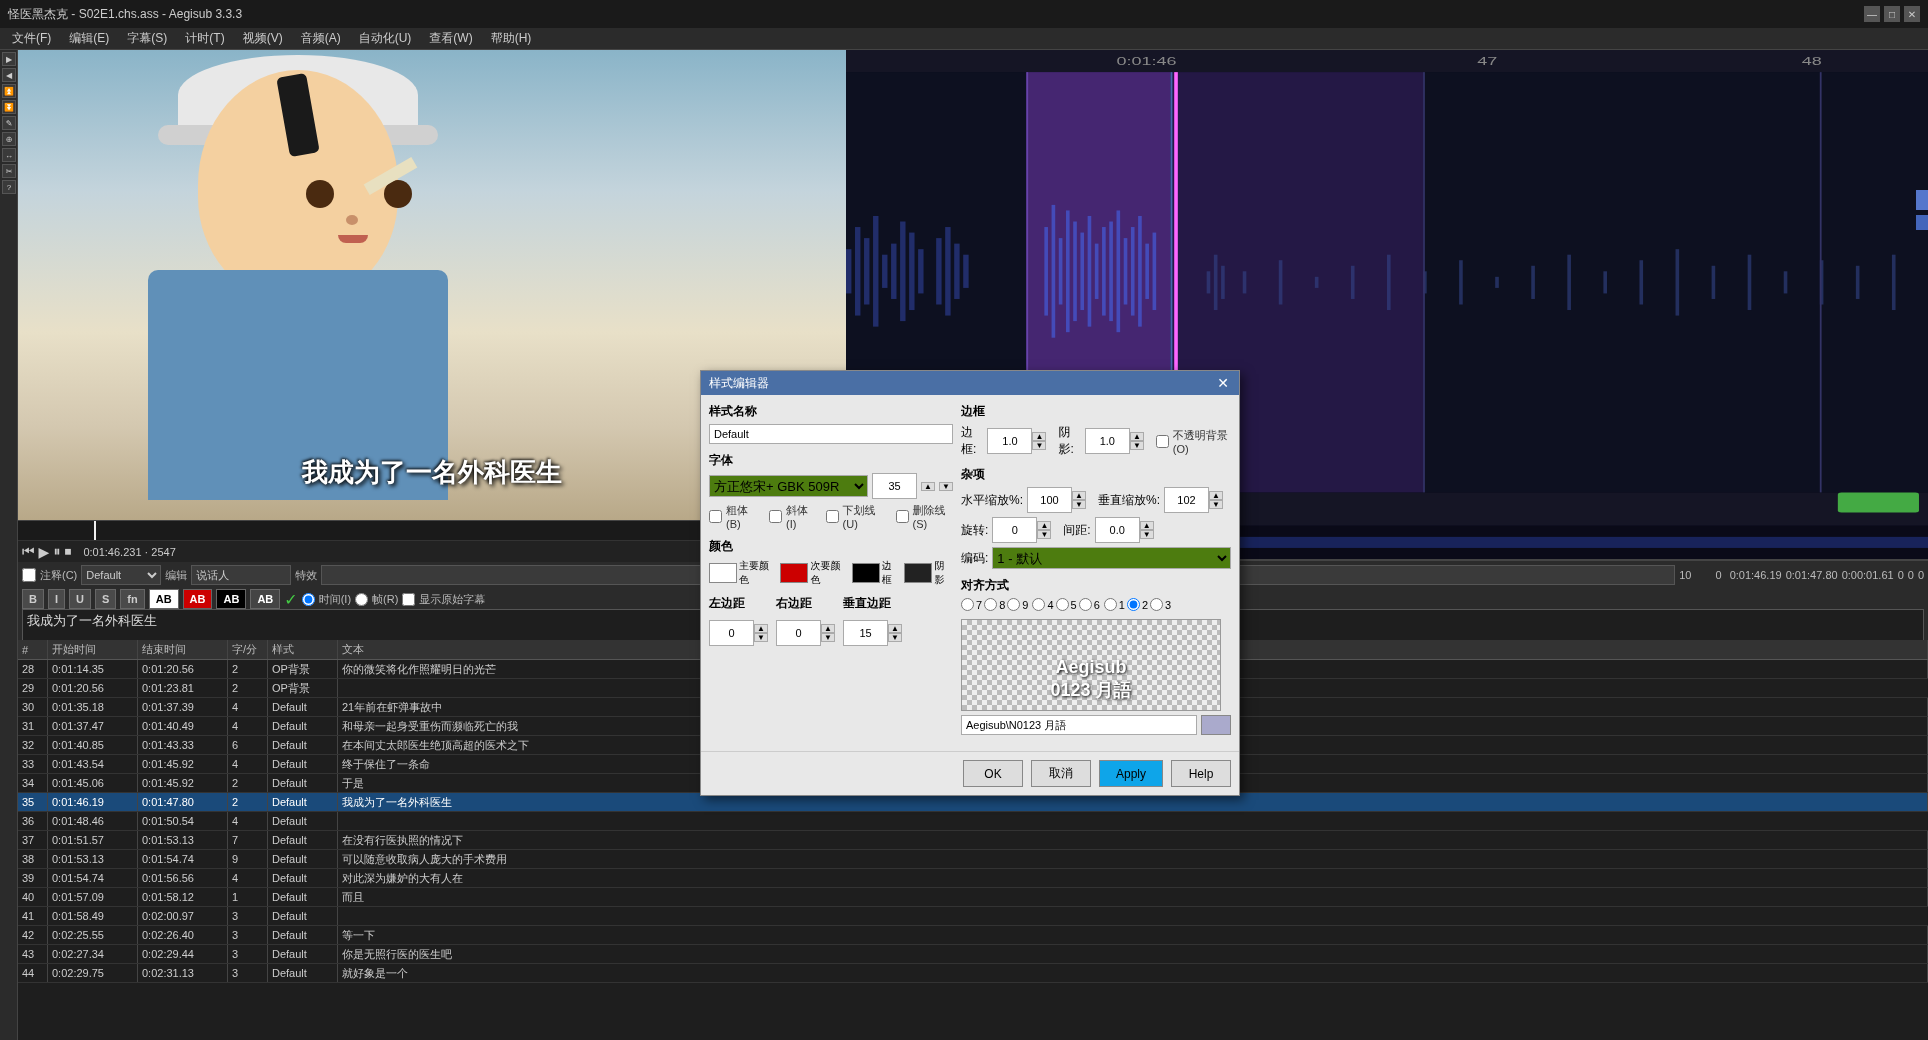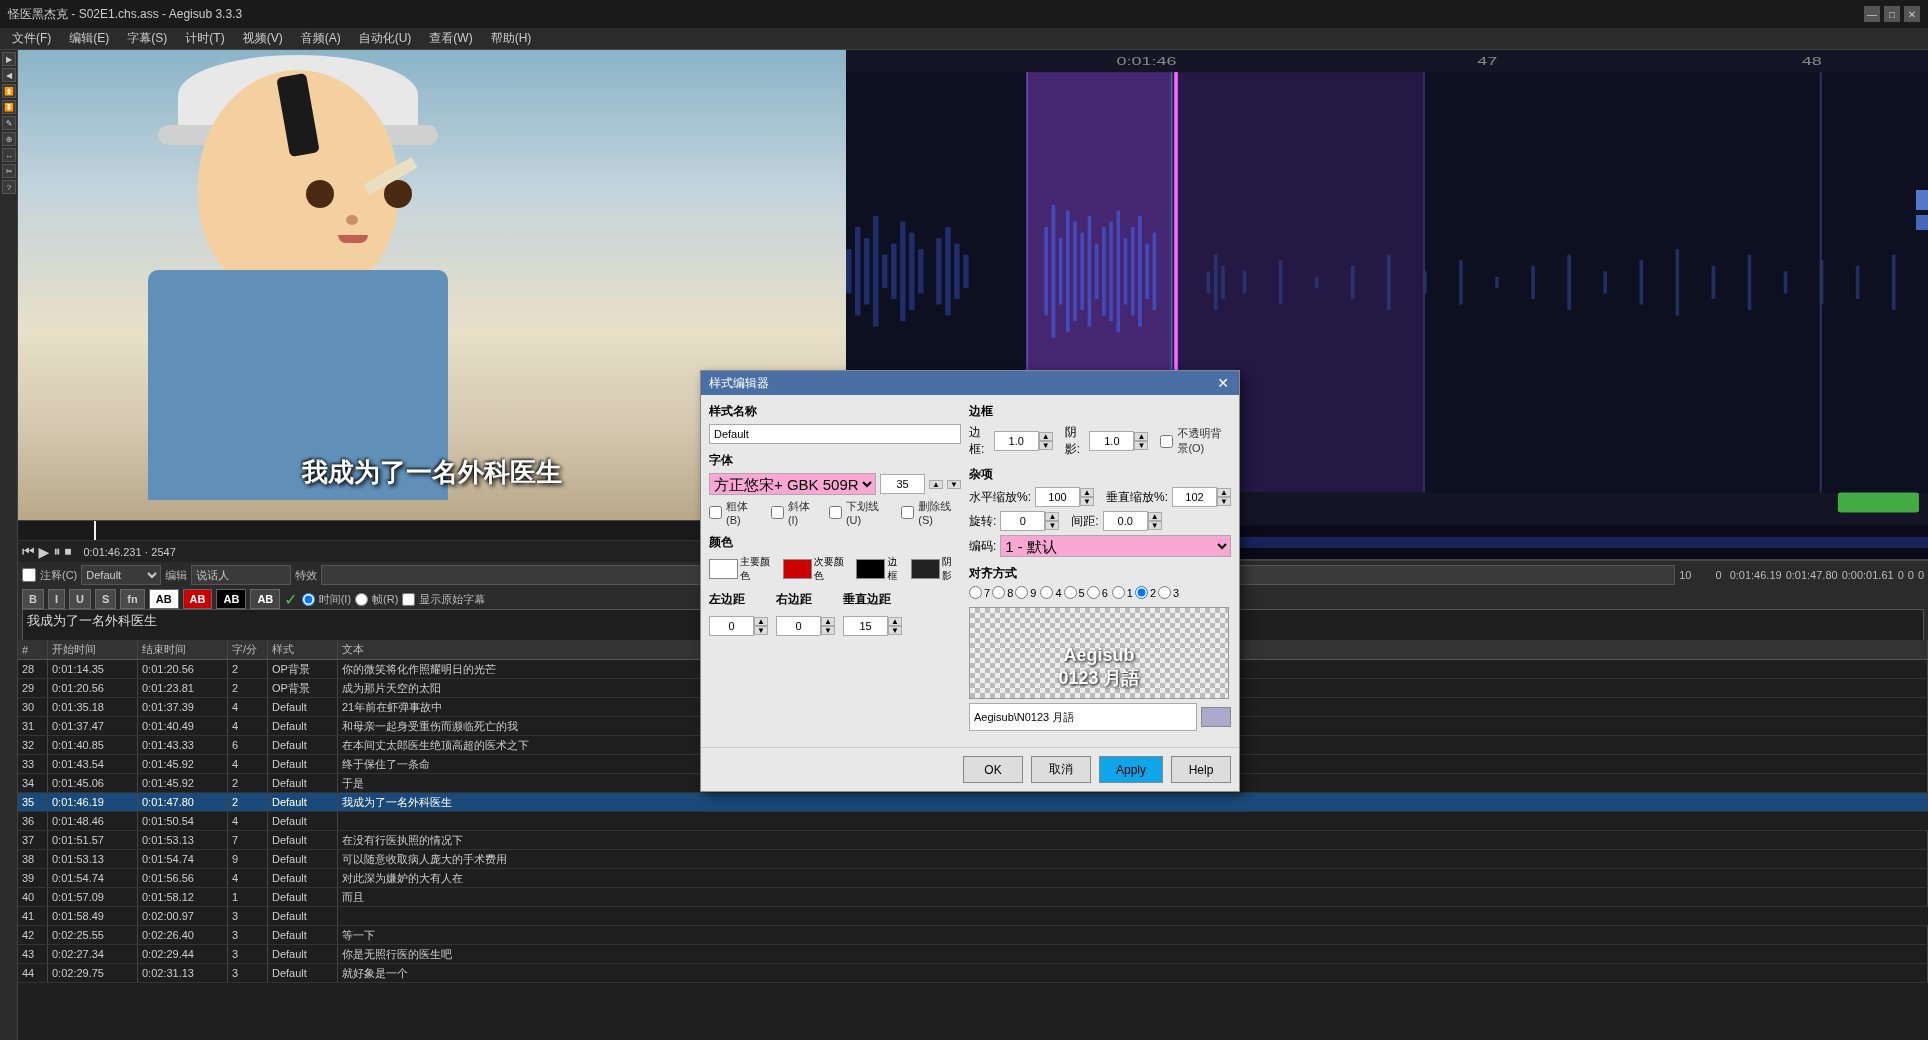--- a/index.html
+++ b/index.html
@@ -385,33 +385,33 @@
       background: white;
       border: 1px solid #aaa;
       height: 20px;
       font-size: 11px;
       padding: 0 4px;
     }
     .dialog-input-wide {
       width: 100%;
     }
     .dialog-select {
-      background: #f9a8d4;
+      background: #4d7c0f;
       border: 1px solid #aaa;
       height: 22px;
-      font-size: 15px;
+      font-size: 13px;
       flex: 1;
     }
     .dialog-number {
       width: 45px;
       background: white;
       border: 1px solid #aaa;
       height: 20px;
       font-size: 11px;
-      padding: 0 2px;
+      padding: 12px 2px;
       text-align: center;
     }
     .dialog-spin { display: flex; align-items: center; }
     .d-spin-btn { width: 14px; height: 9px; background: #ddd; border: 1px solid #aaa; cursor: pointer; font-size: 8px; display: flex; align-items: center; justify-content: center; }
     .dialog-checkbox { width: 13px; height: 13px; }
     .color-swatch {
       width: 30px; height: 20px;
       border: 1px solid #888;
       cursor: pointer;
     }
@@ -474,21 +474,21 @@
     #preview-input-row {
       display: flex;
       align-items: center;
       gap: 4px;
       margin-top: 4px;
     }
     #preview-input {
       flex: 1;
       background: white;
       border: 1px solid #aaa;
-      height: 28px;
+      height: 20px;
       font-size: 11px;
     }
     #preview-color-btn {
       width: 30px; height: 20px;
       background: #aaaacc;
       border: 1px solid #888;
       cursor: pointer;
     }
 
     
@@ -770,21 +770,20 @@
       <div class="col col-dur">2</div>
       <div class="col col-style">OP背景</div>
       <div class="col col-text">你的微笑将化作照耀明日的光芒</div>
     </div>
         <div class="sub-row">
       <div class="col col-num">29</div>
       <div class="col col-start">0:01:20.56</div>
       <div class="col col-end">0:01:23.81</div>
       <div class="col col-dur">2</div>
       <div class="col col-style">OP背景</div>
-      <div class="col col-text">成为那片天空的太阳</div>
     </div>
         <div class="sub-row">
       <div class="col col-num">30</div>
       <div class="col col-start">0:01:35.18</div>
       <div class="col col-end">0:01:37.39</div>
       <div class="col col-dur">4</div>
       <div class="col col-style">Default</div>
       <div class="col col-text">21年前在虾弹事故中</div>
     </div>
         <div class="sub-row">

